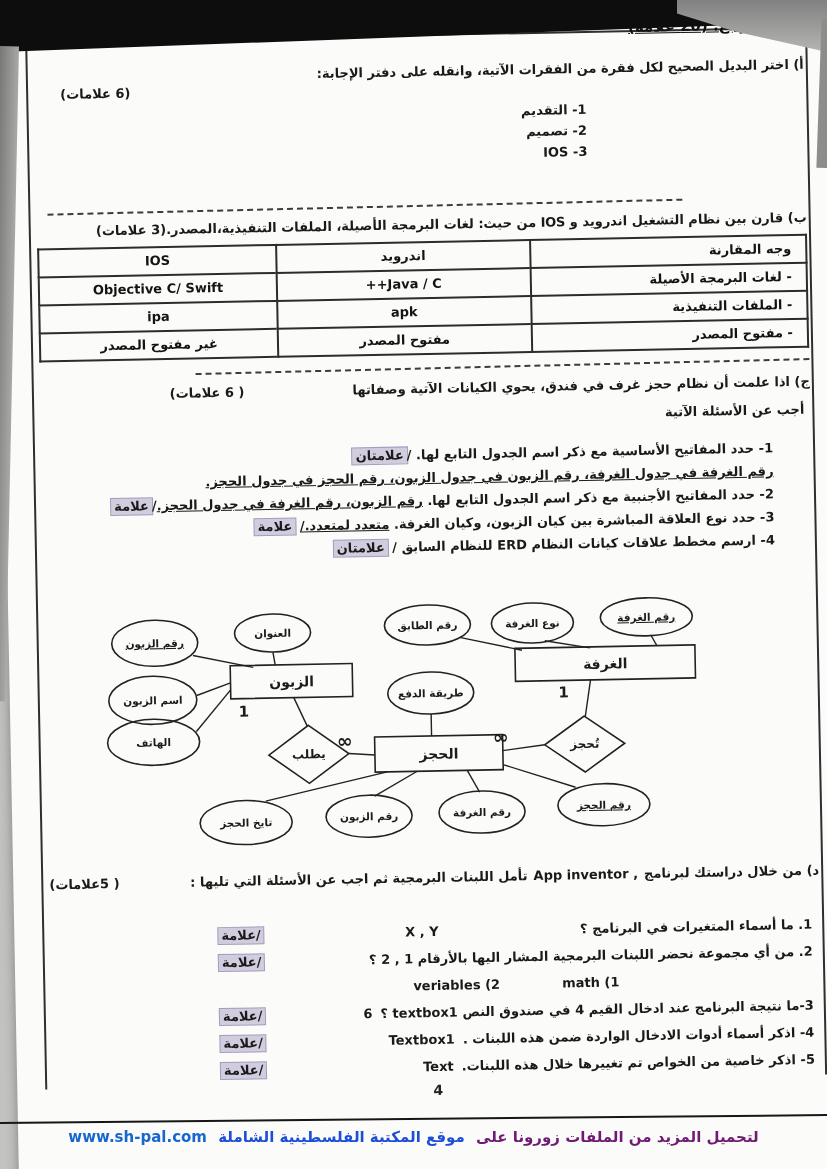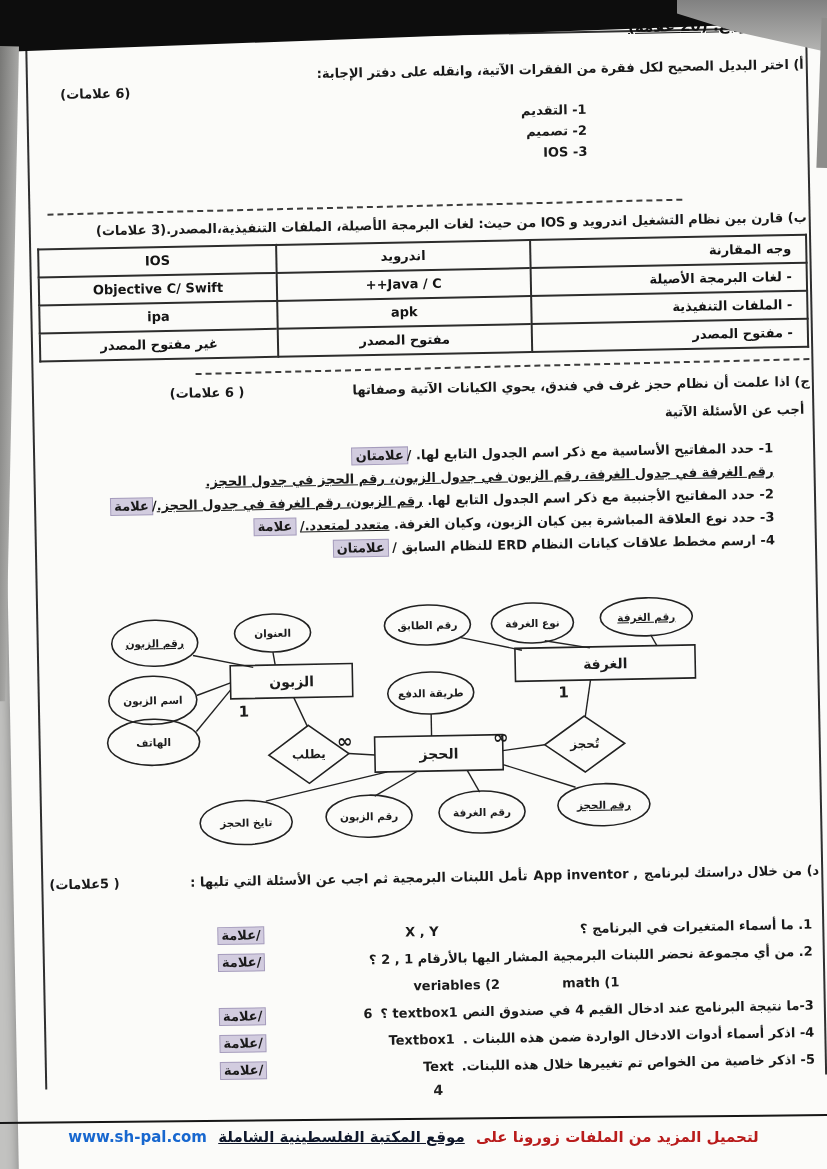--- a/index.html
+++ b/index.html
@@ -69,22 +69,22 @@
   .d-items .row{line-height:27px;}
   .ans{font-weight:bold;direction:ltr;unicode-bidi:embed;margin:0 8px;}
   .q2-answers{display:flex;direction:ltr;justify-content:center;gap:62px;line-height:27px;font-weight:bold;}
 
   .pageno{position:absolute;top:1062px;left:0;width:100%;text-align:center;font-size:14px;
           font-weight:bold;color:#222;}
   .bottom-line{position:absolute;left:-6px;top:1118px;width:840px;height:0;border-top:2px solid #161616;
                transform:rotate(-.55deg);z-index:4;}
   .footer{position:absolute;left:0;top:1128px;width:100%;text-align:center;direction:rtl;
           font-size:15px;font-weight:bold;z-index:4;letter-spacing:0;}
-  .f-black{color:#b91c1c;}
-  .f-red{color:#0f172a;margin-right:6px;text-decoration:underline;}
+  .f-black{color:#701a75;}
+  .f-red{color:#1d4ed8;margin-right:6px;}
   .f-blue{color:#1767cf;margin-right:6px;direction:ltr;unicode-bidi:embed;}
 </style>
 </head>
 <body>
 
 <div class="canvas">
   <div class="edge-top"></div>
   <div class="corner-tr"></div>
   <div class="edge-right"></div>
   <div class="edge-left"></div>

